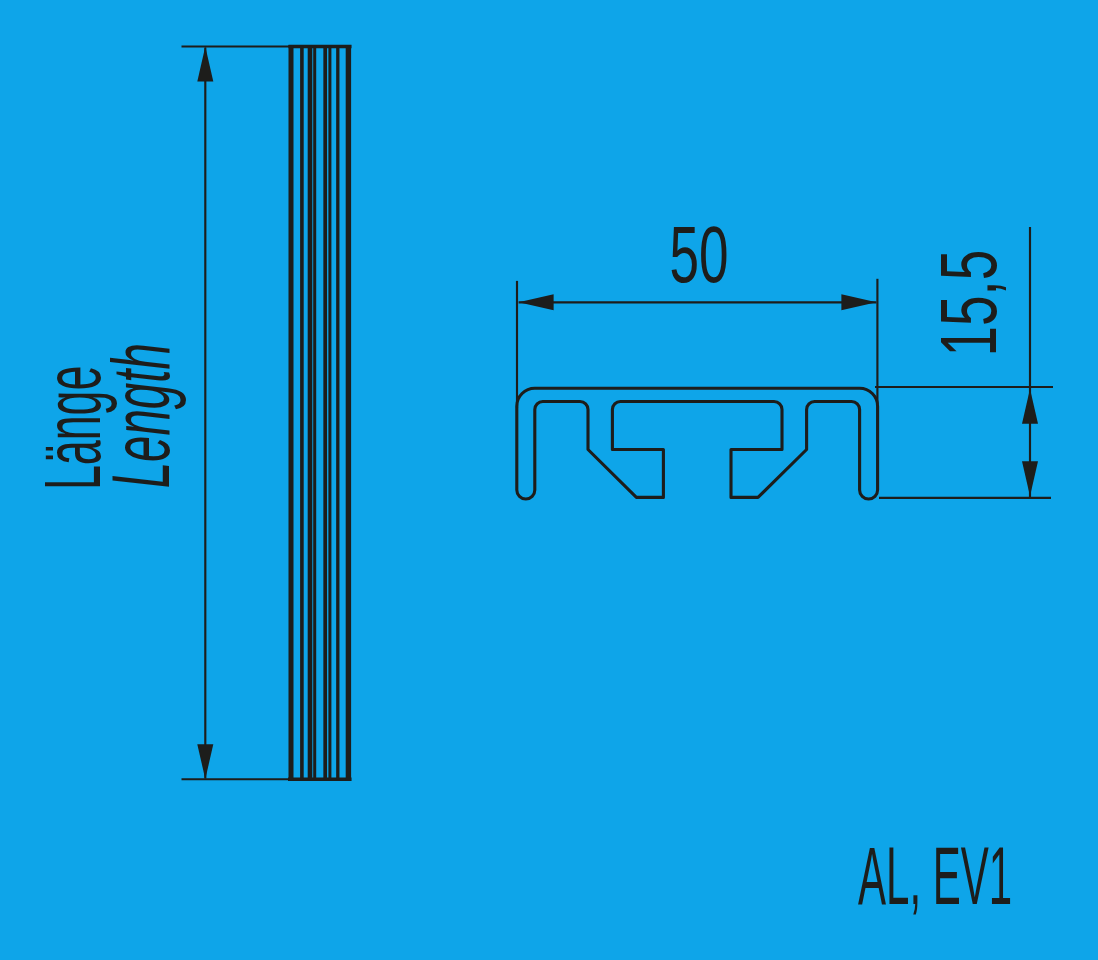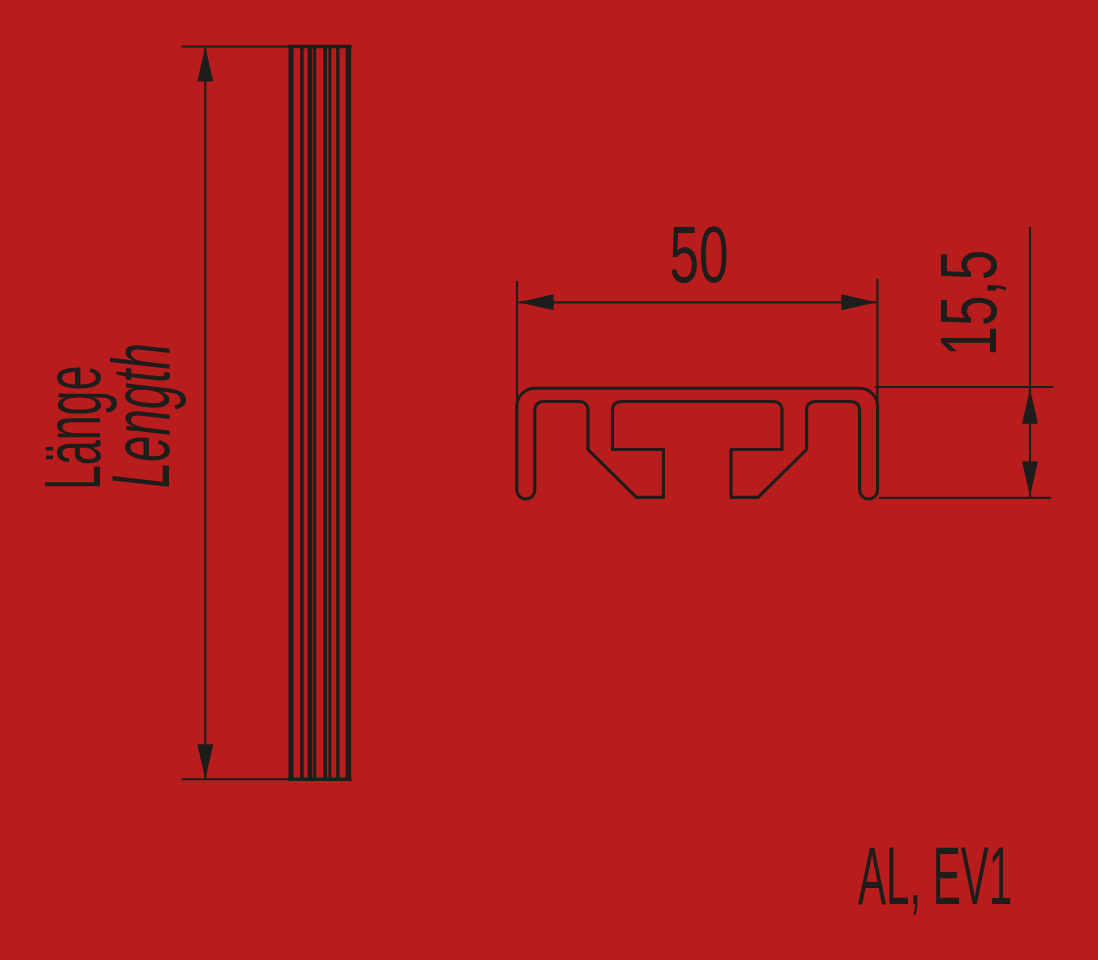--- a/index.html
+++ b/index.html
@@ -1,16 +1,16 @@
 <!DOCTYPE html>
 <html><head>
 <meta charset="utf-8">
 <style>
   html,body{margin:0;padding:0;background:#ffffff;}
-  #stage{position:relative;width:1098px;height:960px;background:#b91c1c;overflow:hidden;}
+  #stage{position:relative;width:1098px;height:960px;background:#0ea5e9;overflow:hidden;}
   svg{position:absolute;left:0;top:0;}
   text{font-family:"Liberation Sans",sans-serif;fill:#1d1d1b;}
 </style>
 </head>
 <body>
 <div id="stage">
 <svg width="1098" height="960" viewBox="0 0 1098 960">
   <g stroke="#1d1d1b" fill="none">
 
     <g id="bar">

